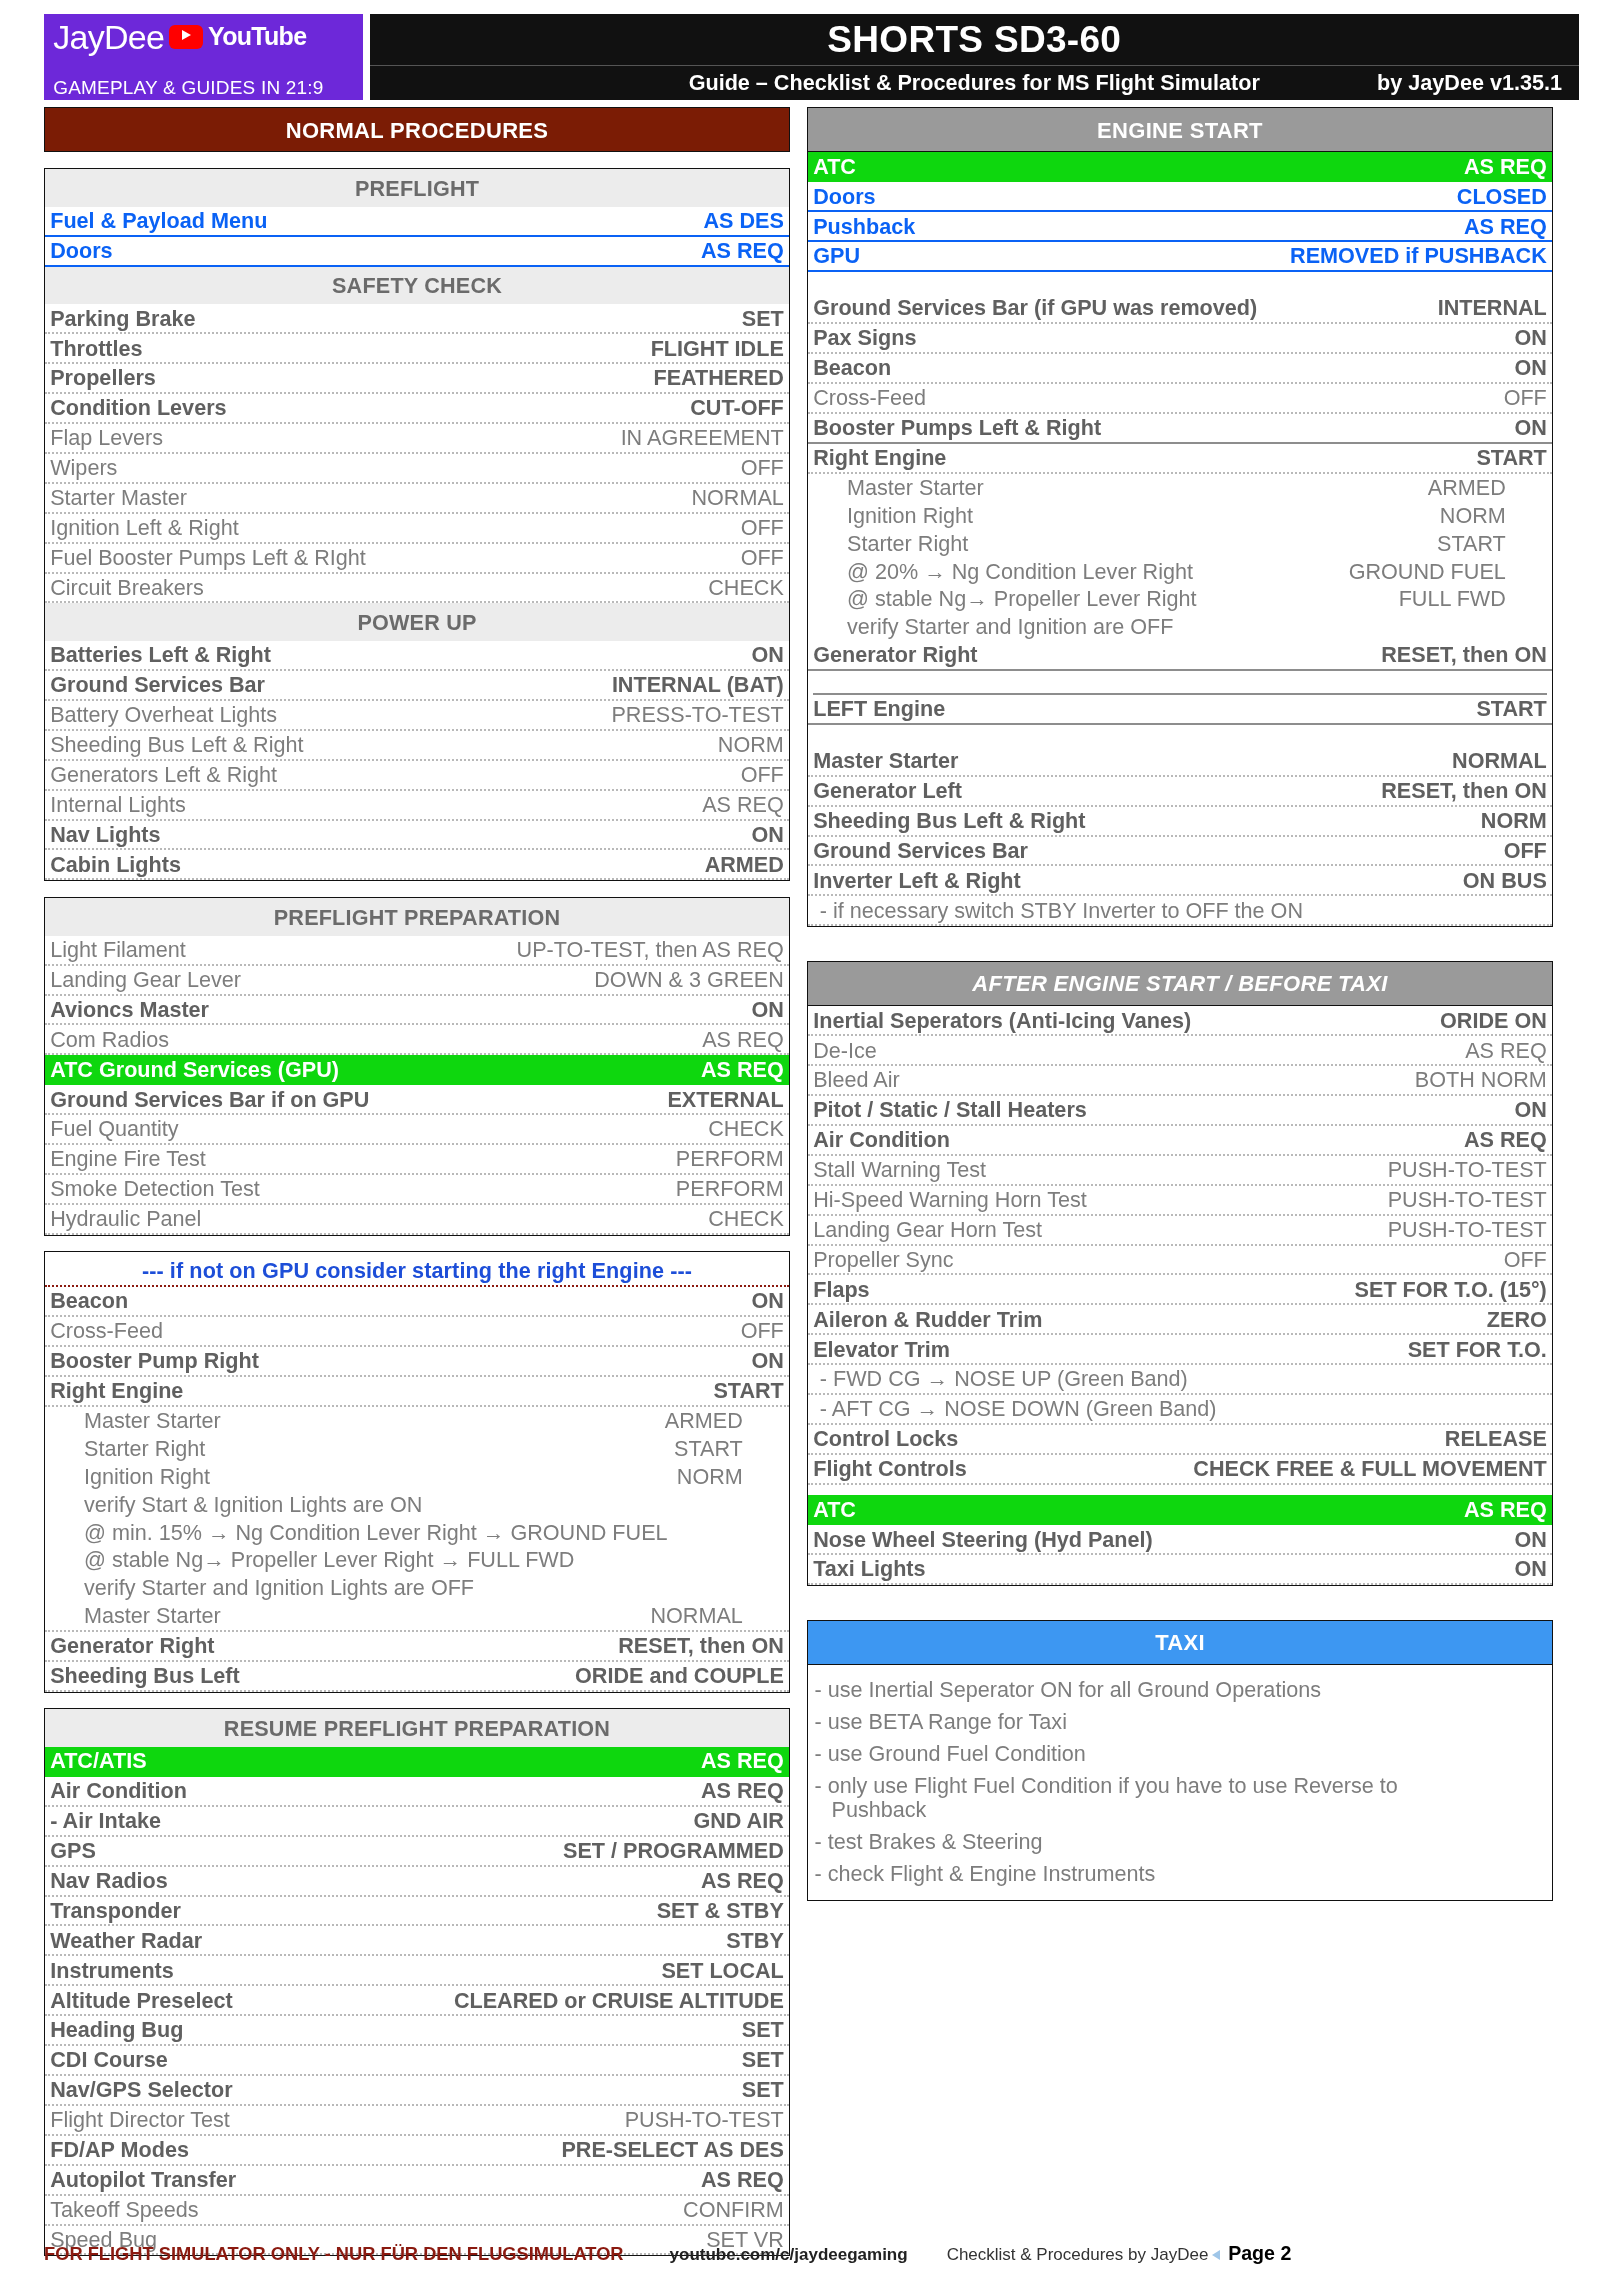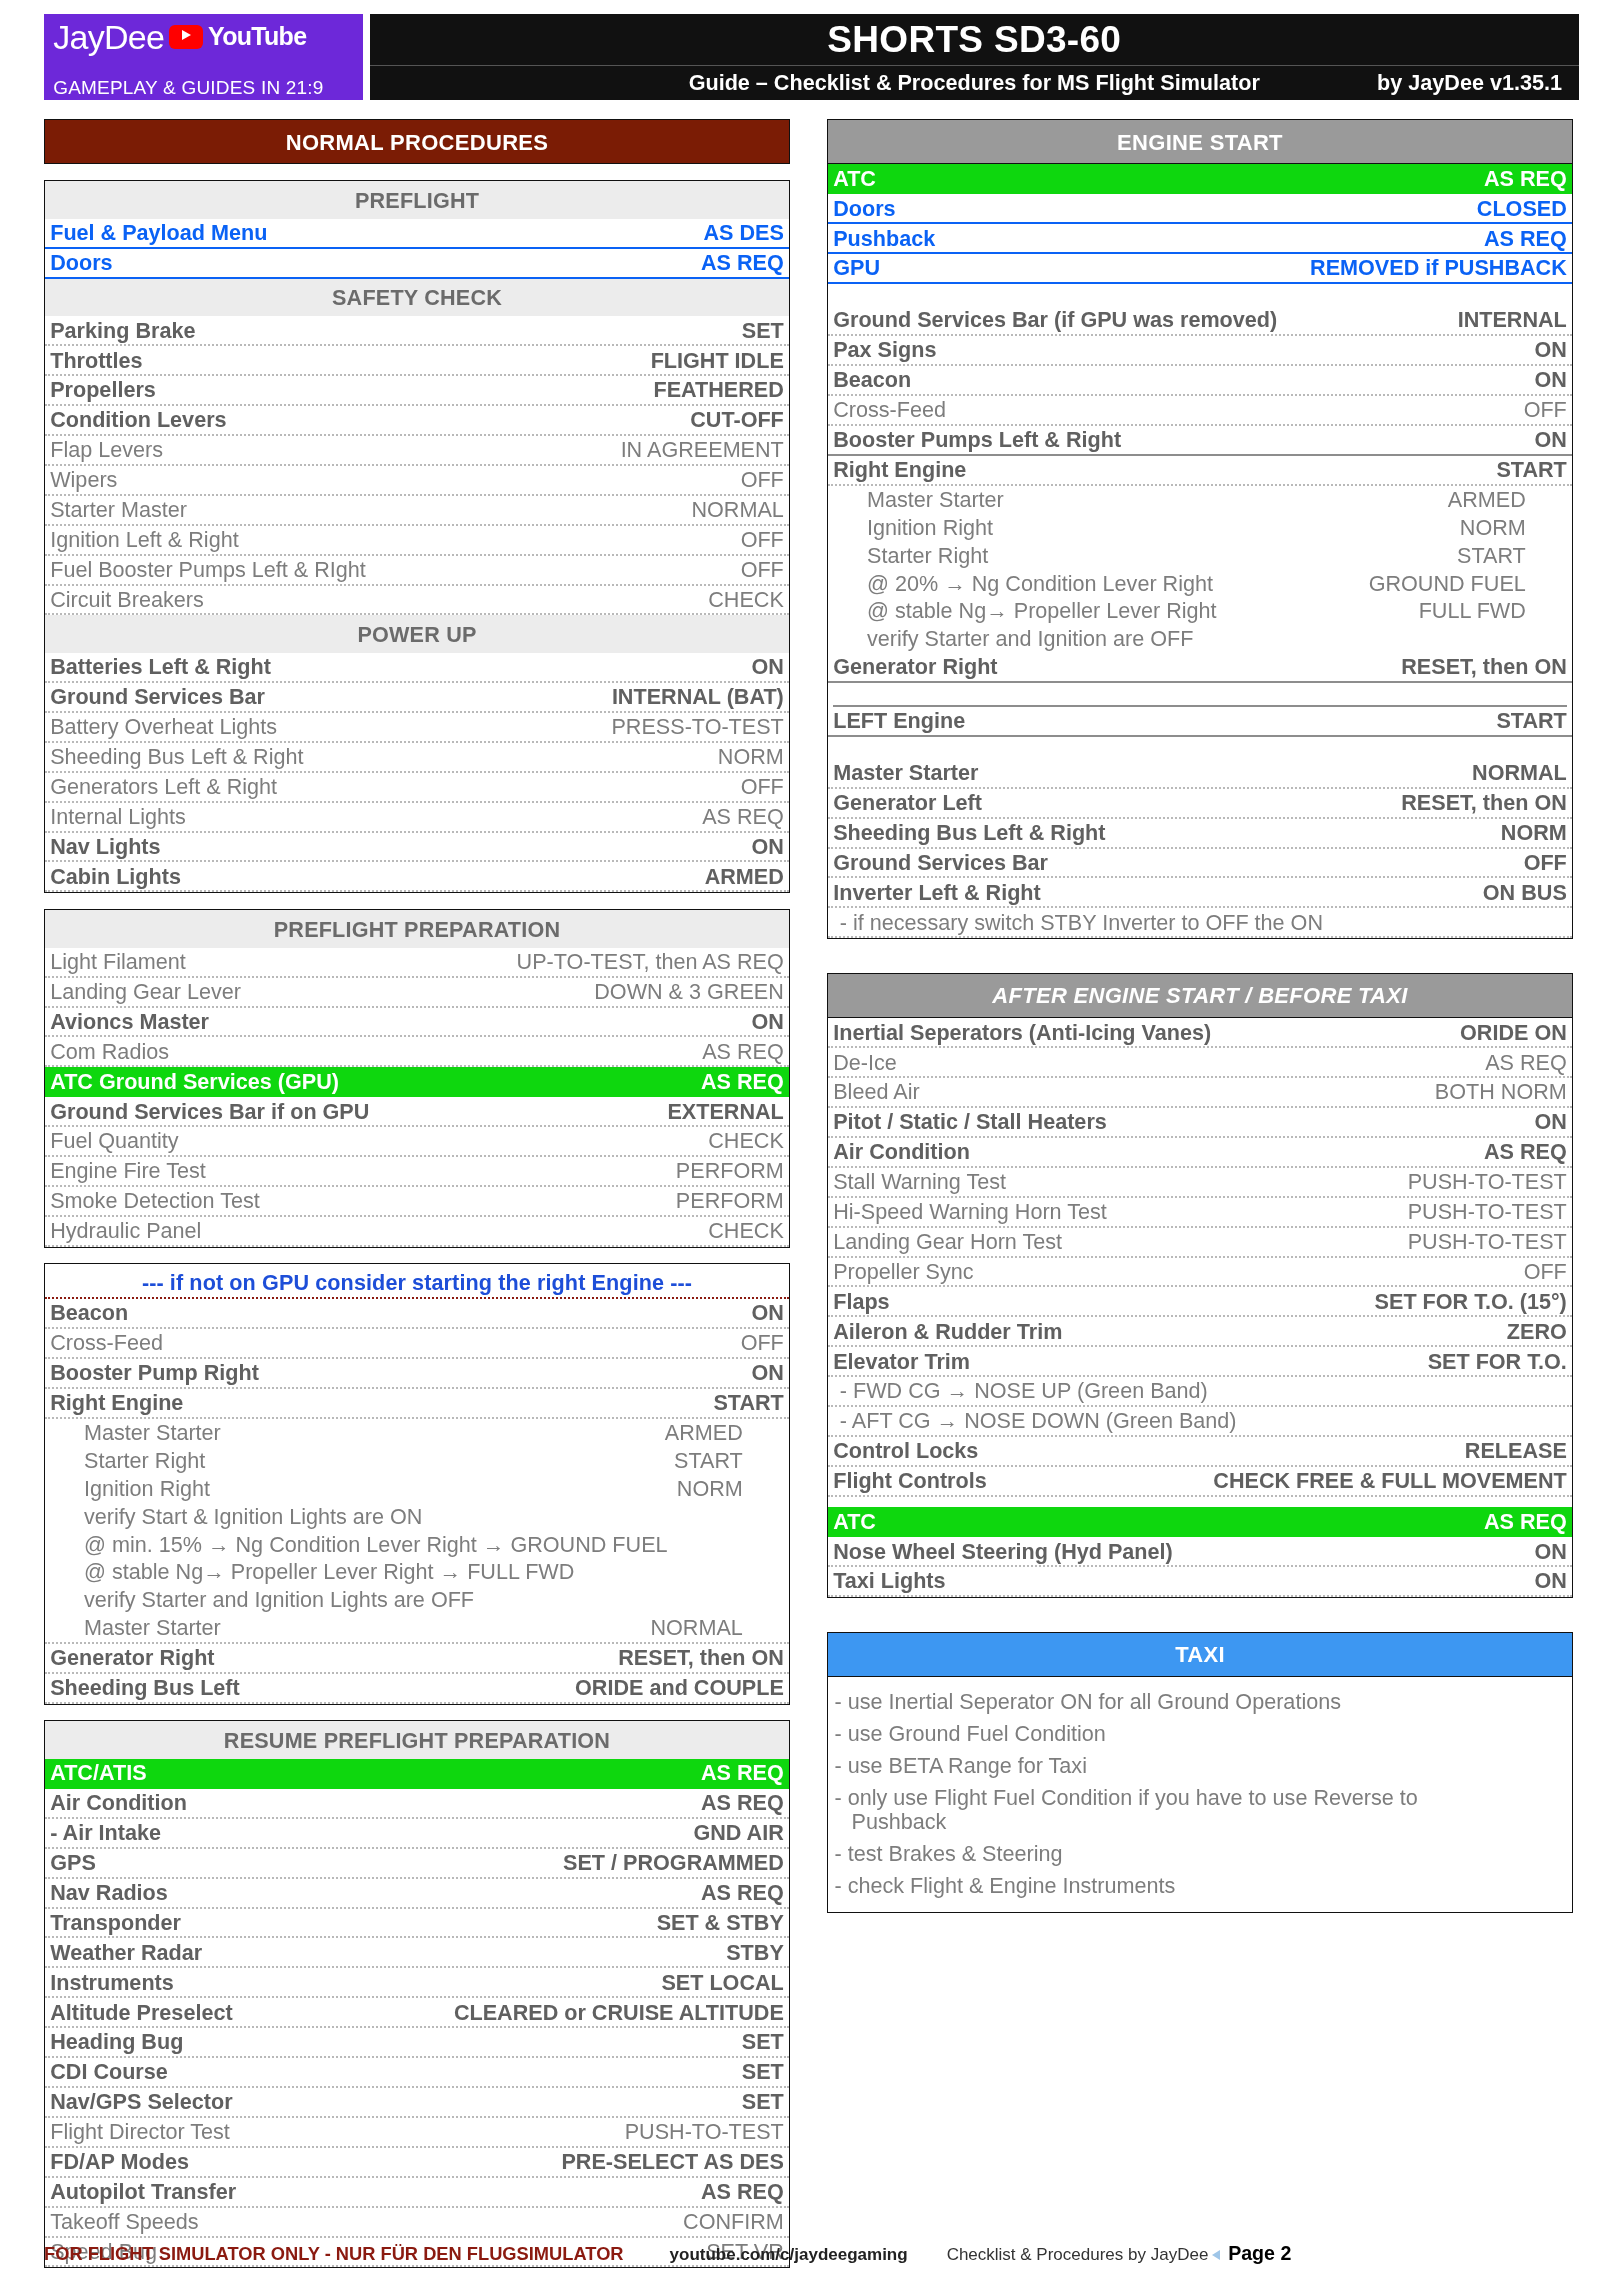--- a/index.html
+++ b/index.html
@@ -16,21 +16,21 @@
   .yt-play:after{content:"";position:absolute;left:13px;top:5.9px;border-left:9.8px solid #fff;border-top:5.9px solid transparent;border-bottom:5.9px solid transparent;}
   .yt-word{color:#fff;font-size:25px;font-weight:bold;line-height:1;letter-spacing:-0.7px;}
   .hdr-tag{color:#fff;font-size:19px;letter-spacing:0.2px;line-height:1;}
   .hdr-right{background:#111;flex:1;margin-left:6.5px;display:flex;flex-direction:column;box-sizing:border-box;}
   .hdr-title{flex:1;display:flex;align-items:center;justify-content:center;color:#fff;font-size:37px;font-weight:bold;letter-spacing:0.3px;border-bottom:1.3px solid #555;}
   .hdr-sub{height:34px;display:flex;align-items:center;position:relative;}
   .hdr-sub-mid{width:100%;text-align:center;color:#fff;font-size:21.6px;font-weight:bold;}
   .hdr-sub-right{position:absolute;right:17px;color:#fff;font-size:21.6px;font-weight:bold;}
 
   
-  .cols{display:flex;gap:37px;margin-top:19px;align-items:flex-start;}
+  .cols{display:flex;gap:17px;margin-top:7px;align-items:flex-start;}
   .col{width:746px;}
 
   .banner{color:#fff;font-size:22px;font-weight:bold;text-align:center;padding:9.2px 0 7.9px 0;letter-spacing:0.3px;border:1.3px solid #111;box-sizing:border-box;}
   .banner.dark-red{background:#7b1c05;}
   .banner.gray{background:#9a9a9a;}
   .banner.blue{background:#3d97f2;}
 
   .box{border:1.3px solid #111;box-sizing:border-box;margin-top:15.7px;background:#fff;padding:0;}
 
   .subhead{background:#ececec;color:#6b6b6b;font-weight:bold;font-size:21.6px;text-align:center;padding:6.5px 0 5.2px 0;letter-spacing:0.2px;}
@@ -550,22 +550,22 @@
               <span class="lbl">Taxi Lights</span>
               <span class="val">ON</span>
             </div>
           </div>
       </div>
 
       <div class="banner blue" style="margin-top:34px;">TAXI</div>
       <div class="box" style="margin-top:0;border-top:none;padding:7.9px 0 10.5px 0;">
         <div>
             <div class="taxi-item"><span>- use Inertial Seperator ON for all Ground Operations</span></div>
+            <div class="taxi-item"><span>- use BETA Range for Taxi</span></div>
             <div class="taxi-item"><span>- use Ground Fuel Condition</span></div>
-            <div class="taxi-item"><span>- use BETA Range for Taxi</span></div>
             <div class="taxi-item"><span>- only use Flight Fuel Condition if you have to use Reverse to</span><span class="cont">Pushback</span></div>
             <div class="taxi-item"><span>- test Brakes &amp; Steering</span></div>
             <div class="taxi-item"><span>- check Flight &amp; Engine Instruments</span></div>
           </div>
       </div>
 
     </div>
   </div>
 
   <div class="footer">

